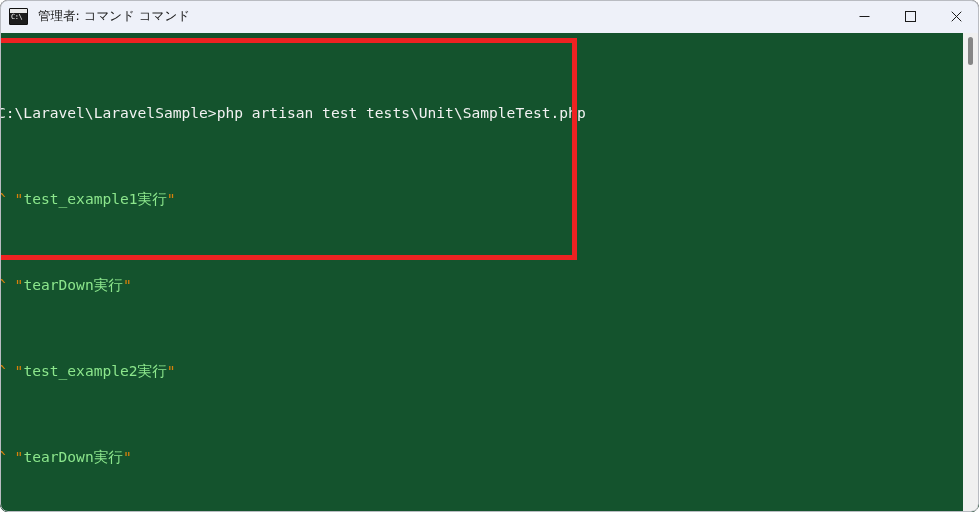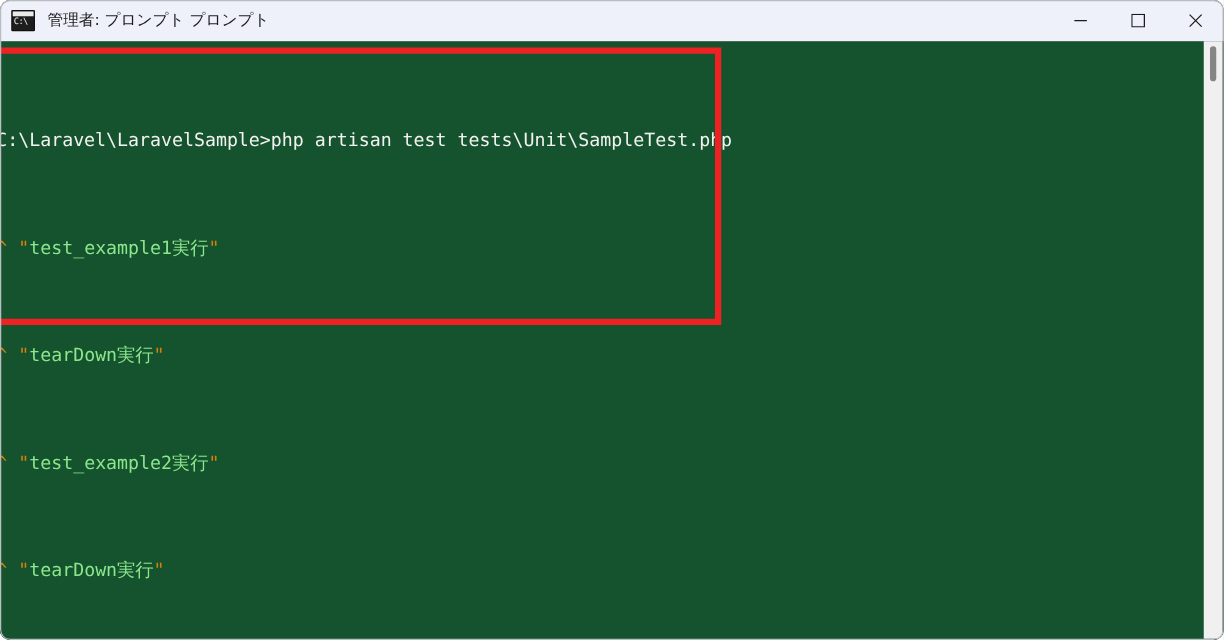--- a/index.html
+++ b/index.html
@@ -172,21 +172,21 @@
 <body>
 
 <div class="window">
 
   <div class="titlebar">
     <div class="titlebar-left">
       <span class="app-icon">
         <span class="bar"></span>
         <span class="glyph">C:\</span>
       </span>
-      <span class="titlebar-title">管理者: プロンプト プロンプト</span>
+      <span class="titlebar-title">管理者: コマンド コマンド</span>
     </div>
     <div class="win-controls">
       <div class="win-btn minimize">
         <svg width="11" height="11" viewBox="0 0 11 11" aria-hidden="true">
           <line x1="0.5" y1="5.5" x2="10.5" y2="5.5" stroke="#1b1b1b" stroke-width="1"></line>
         </svg>
       </div>
       <div class="win-btn maximize">
         <svg width="11" height="11" viewBox="0 0 11 11" aria-hidden="true">
           <rect x="0.5" y="0.5" width="10" height="10" fill="none" stroke="#1b1b1b" stroke-width="1"></rect>

